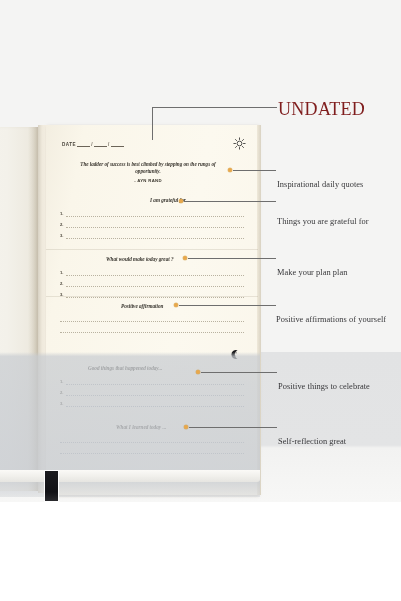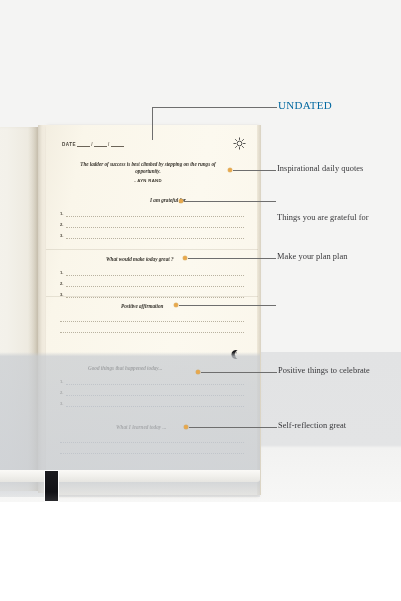--- a/index.html
+++ b/index.html
@@ -243,28 +243,29 @@
     height: 1px;
     background: #6e6e6e;
   }
   .callout-label {
     position: absolute;
     font-family: "Liberation Serif", serif;
     font-size: 8.4px;
     color: #37373a;
     white-space: nowrap;
     letter-spacing: .05px;
+    margin-top: 16px;
   }
 
   .title-undated {
     position: absolute;
     left: 278px; top: 99px;
     font-family: "Liberation Serif", serif;
-    font-size: 11px;
-    color: #0369a1;
+    font-size: 18px;
+    color: #7f1d1d;
     letter-spacing: .3px;
   }
   .title-line-h {
     position: absolute;
     left: 152px; top: 107px;
     width: 125px; height: 1px;
     background: #6e6e6e;
   }
   .title-line-v {
     position: absolute;
@@ -417,28 +418,29 @@
   <div class="title-line-v"></div>
   <div class="title-line-h"></div>
   <div class="title-undated">UNDATED</div>
 
   <div class="callout-dot" style="left:228px; top:168px;"></div>
   <div class="callout-line" style="left:233px; top:170px; width:43px;"></div>
   <div class="callout-label" style="left:277px; top:164px;">Inspirational daily quotes</div>
 
   <div class="callout-dot" style="left:179px; top:199px;"></div>
   <div class="callout-line" style="left:184px; top:201px; width:92px;"></div>
-  <div class="callout-label" style="left:277px; top:213px;text-align:center;">Things you are grateful for</div>
+  <div class="callout-label" style="left:277px; top:201px;text-align:center;">Things you are grateful for</div>
 
   <div class="callout-dot" style="left:183px; top:256px;"></div>
   <div class="callout-line" style="left:188px; top:258px; width:88px;"></div>
   <div class="callout-label" style="left:277px; top:252px;">Make your plan plan</div>
 
   <div class="callout-dot" style="left:174px; top:303px;"></div>
   <div class="callout-line" style="left:179px; top:305px; width:97px;"></div>
+  <div class="callout-label" style="left:276px; top:299px;">Positive affirmations of yourself</div>
 
   <div class="callout-dot" style="left:196px; top:370px;"></div>
   <div class="callout-line" style="left:201px; top:372px; width:76px;"></div>
   <div class="callout-label" style="left:278px; top:366px;">Positive things to celebrate</div>
 
   <div class="callout-dot" style="left:184px; top:425px;"></div>
   <div class="callout-line" style="left:189px; top:427px; width:88px;"></div>
   <div class="callout-label" style="left:278px; top:421px;">Self-reflection great</div>
 
 </div>

